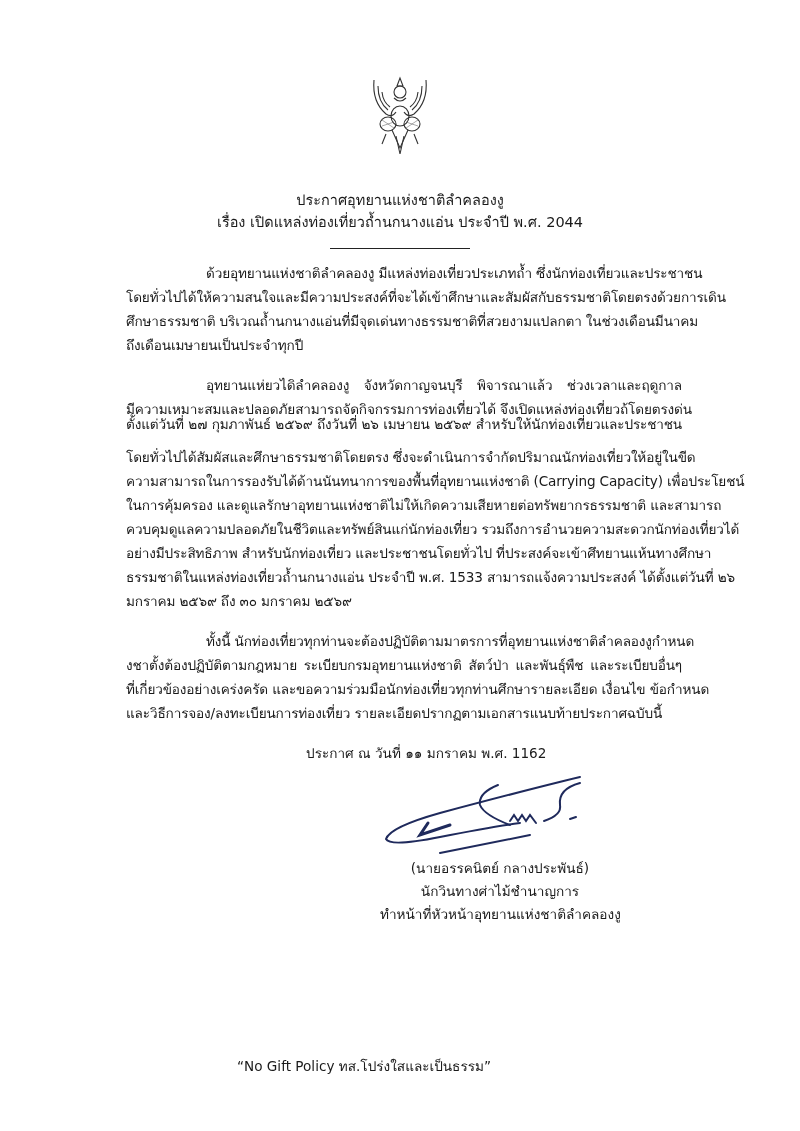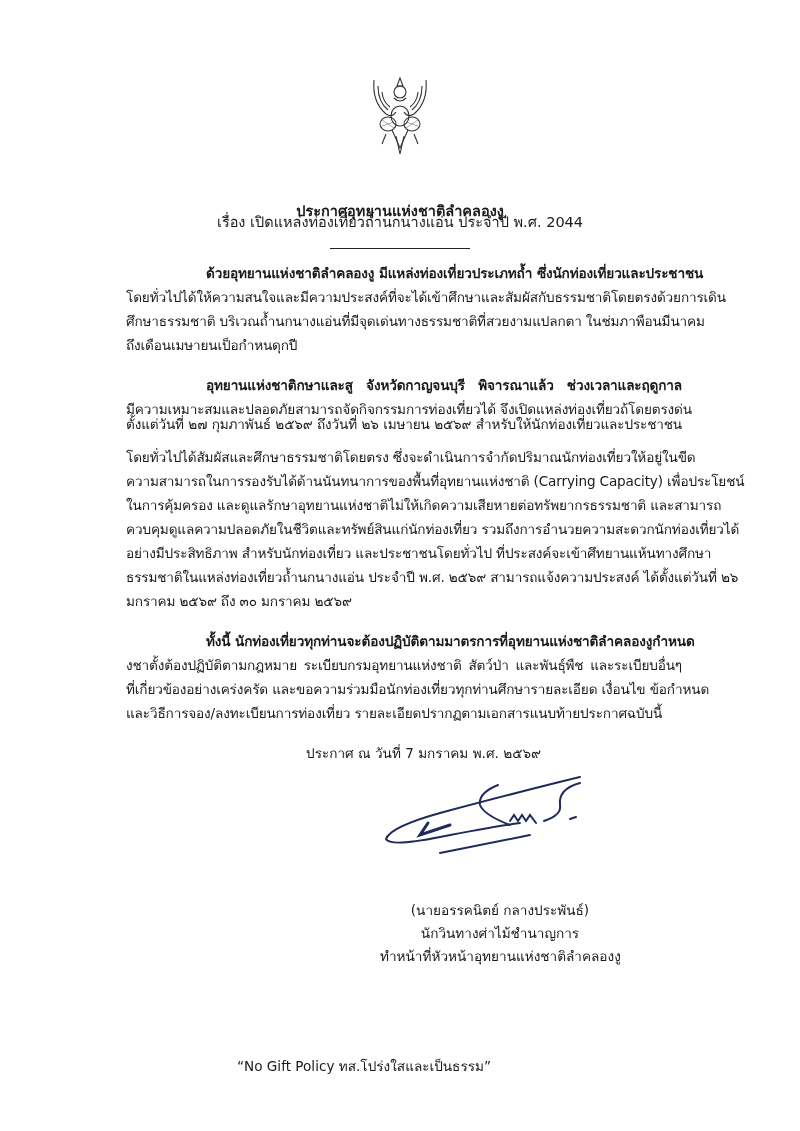--- a/index.html
+++ b/index.html
@@ -3,33 +3,33 @@
 <meta charset="utf-8">
 <style>
   html, body { margin: 0; padding: 0; background: #ffffff; }
   body {
     width: 800px; height: 1131px; position: relative; overflow: hidden;
     font-family: "DejaVu Sans", "Liberation Sans", sans-serif;
     color: #1a1a1a;
   }
   .emblem { position: absolute; left: 368px; top: 72px; width: 64px; height: 84px; }
   .header { position: absolute; left: 0; width: 800px; text-align: center; font-size: 14.5px; }
-  .h1 { top: 199px; font-weight: bold; }
+  .h1 { top: 188px; }
   .h2 { top: 210px; }
   .rule { position: absolute; left: 330px; top: 248px; width: 140px; border-top: 1px solid #222; }
   .line {
     position: absolute; left: 126px; width: 556px;
     font-size: 13.6px; line-height: 20px; white-space: nowrap;
     letter-spacing: -0.15px;
   }
-  .indent { left: 206px; width: 476px; font-weight: bold; }
+  .indent { left: 206px; width: 476px; }
   .just { text-align: justify; text-align-last: justify; }
   .date { position: absolute; left: 306px; top: 742px; font-size: 13.6px; }
   .sig { position: absolute; left: 380px; top: 775px; width: 210px; height: 80px; }
-  .signer { position: absolute; left: 380px; width: 240px; text-align: center; font-size: 13.6px; white-space: nowrap; margin-top: 42px; }
+  .signer { position: absolute; left: 380px; width: 240px; text-align: center; font-size: 13.6px; white-space: nowrap; }
   .footer { position: absolute; left: 0; width: 728px; top: 1055px; text-align: center; font-size: 13.6px; }
 </style>
 </head>
 <body>
 
 <div class="emblem">
   <svg width="64" height="84" viewBox="0 0 64 84">
     <g fill="none" stroke="#333" stroke-width="1.1">
       <path d="M32 6 L29 14 L35 14 Z"></path>
       <circle cx="32" cy="20" r="6"></circle>
@@ -53,45 +53,45 @@
   </svg>
 </div>
 
 <div class="header h1">ประกาศอุทยานแห่งชาติลำคลองงู</div>
 <div class="header h2">เรื่อง  เปิดแหล่งท่องเที่ยวถ้ำนกนางแอ่น ประจำปี พ.ศ. 2044</div>
 <div class="rule"></div>
 
 <div>
   <div class="line indent just" style="top:263px">ด้วยอุทยานแห่งชาติลำคลองงู มีแหล่งท่องเที่ยวประเภทถ้ำ ซึ่งนักท่องเที่ยวและประชาชน</div>
   <div class="line just" style="top:287px">โดยทั่วไปได้ให้ความสนใจและมีความประสงค์ที่จะได้เข้าศึกษาและสัมผัสกับธรรมชาติโดยตรงด้วยการเดิน</div>
-  <div class="line just" style="top:311px">ศึกษาธรรมชาติ บริเวณถ้ำนกนางแอ่นที่มีจุดเด่นทางธรรมชาติที่สวยงามแปลกตา ในช่มภาพือนมีนาคม</div>
-  <div class="line" style="top:335px">ถึงเดือนเมษายนเป็อกำหนดุกปี</div>
+  <div class="line just" style="top:311px">ศึกษาธรรมชาติ บริเวณถ้ำนกนางแอ่นที่มีจุดเด่นทางธรรมชาติที่สวยงามแปลกตา ในช่วงเดือนมีนาคม</div>
+  <div class="line" style="top:335px">ถึงเดือนเมษายนเป็นประจำทุกปี</div>
 </div>
 
 <div>
-  <div class="line indent just" style="top:375px">อุทยานแห่งชาติกษาและสู จังหวัดกาญจนบุรี พิจารณาแล้ว ช่วงเวลาและฤดูกาล</div>
+  <div class="line indent just" style="top:375px">อุทยานแห่ยวไดิลำคลองงู จังหวัดกาญจนบุรี พิจารณาแล้ว ช่วงเวลาและฤดูกาล</div>
   <div class="line just" style="top:399px">มีความเหมาะสมและปลอดภัยสามารถจัดกิจกรรมการท่องเที่ยวได้ จึงเปิดแหล่งท่องเที่ยวถ้โดยตรงด่น</div>
   <div class="line just" style="top:414px">ตั้งแต่วันที่ ๒๗ กุมภาพันธ์ ๒๕๖๙ ถึงวันที่ ๒๖ เมษายน ๒๕๖๙ สำหรับให้นักท่องเที่ยวและประชาชน</div>
   <div class="line just" style="top:447px">โดยทั่วไปได้สัมผัสและศึกษาธรรมชาติโดยตรง ซึ่งจะดำเนินการจำกัดปริมาณนักท่องเที่ยวให้อยู่ในขีด</div>
   <div class="line just" style="top:471px">ความสามารถในการรองรับได้ด้านนันทนาการของพื้นที่อุทยานแห่งชาติ (Carrying Capacity) เพื่อประโยชน์</div>
   <div class="line just" style="top:495px">ในการคุ้มครอง และดูแลรักษาอุทยานแห่งชาติไม่ให้เกิดความเสียหายต่อทรัพยากรธรรมชาติ และสามารถ</div>
   <div class="line just" style="top:519px">ควบคุมดูแลความปลอดภัยในชีวิตและทรัพย์สินแก่นักท่องเที่ยว รวมถึงการอำนวยความสะดวกนักท่องเที่ยวได้</div>
   <div class="line just" style="top:543px">อย่างมีประสิทธิภาพ สำหรับนักท่องเที่ยว และประชาชนโดยทั่วไป ที่ประสงค์จะเข้าศึทยานแห้นทางศึกษา</div>
-  <div class="line just" style="top:567px">ธรรมชาติในแหล่งท่องเที่ยวถ้ำนกนางแอ่น ประจำปี พ.ศ. ๒๕๖๙ สามารถแจ้งความประสงค์ ได้ตั้งแต่วันที่ ๒๖</div>
+  <div class="line just" style="top:567px">ธรรมชาติในแหล่งท่องเที่ยวถ้ำนกนางแอ่น ประจำปี พ.ศ. 1533 สามารถแจ้งความประสงค์ ได้ตั้งแต่วันที่ ๒๖</div>
   <div class="line" style="top:591px">มกราคม ๒๕๖๙ ถึง ๓๐ มกราคม ๒๕๖๙</div>
 </div>
 
 <div>
   <div class="line indent just" style="top:631px">ทั้งนี้ นักท่องเที่ยวทุกท่านจะต้องปฏิบัติตามมาตรการที่อุทยานแห่งชาติลำคลองงูกำหนด</div>
   <div class="line just" style="top:655px">งชาตั้งต้องปฏิบัติตามกฎหมาย ระเบียบกรมอุทยานแห่งชาติ สัตว์ป่า และพันธุ์พืช และระเบียบอื่นๆ</div>
   <div class="line just" style="top:679px">ที่เกี่ยวข้องอย่างเคร่งครัด และขอความร่วมมือนักท่องเที่ยวทุกท่านศึกษารายละเอียด เงื่อนไข ข้อกำหนด</div>
   <div class="line" style="top:703px">และวิธีการจอง/ลงทะเบียนการท่องเที่ยว รายละเอียดปรากฏตามเอกสารแนบท้ายประกาศฉบับนี้</div>
 </div>
 
-<div class="date">ประกาศ ณ วันที่  7  มกราคม  พ.ศ. ๒๕๖๙</div>
+<div class="date">ประกาศ ณ วันที่  ๑๑  มกราคม  พ.ศ. 1162</div>
 
 <div class="sig">
   <svg width="210" height="80" viewBox="0 0 210 80">
     <g fill="none" stroke="#1f2a5c" stroke-width="2" stroke-linecap="round">
       <path d="M200 2 Q150 14 60 38 Q10 52 6 64 Q10 72 60 62 Q110 52 140 48"></path>
       <path d="M48 48 L40 60 L70 50" stroke-width="3"></path>
       <path d="M118 10 Q98 18 100 30 Q104 40 130 50"></path>
       <path d="M130 46 L134 40 L138 46 L142 40 L146 46 L150 40 L156 48"></path>
       <path d="M200 8 Q178 14 180 30 Q182 40 164 46"></path>
       <path d="M190 44 L196 42"></path>

